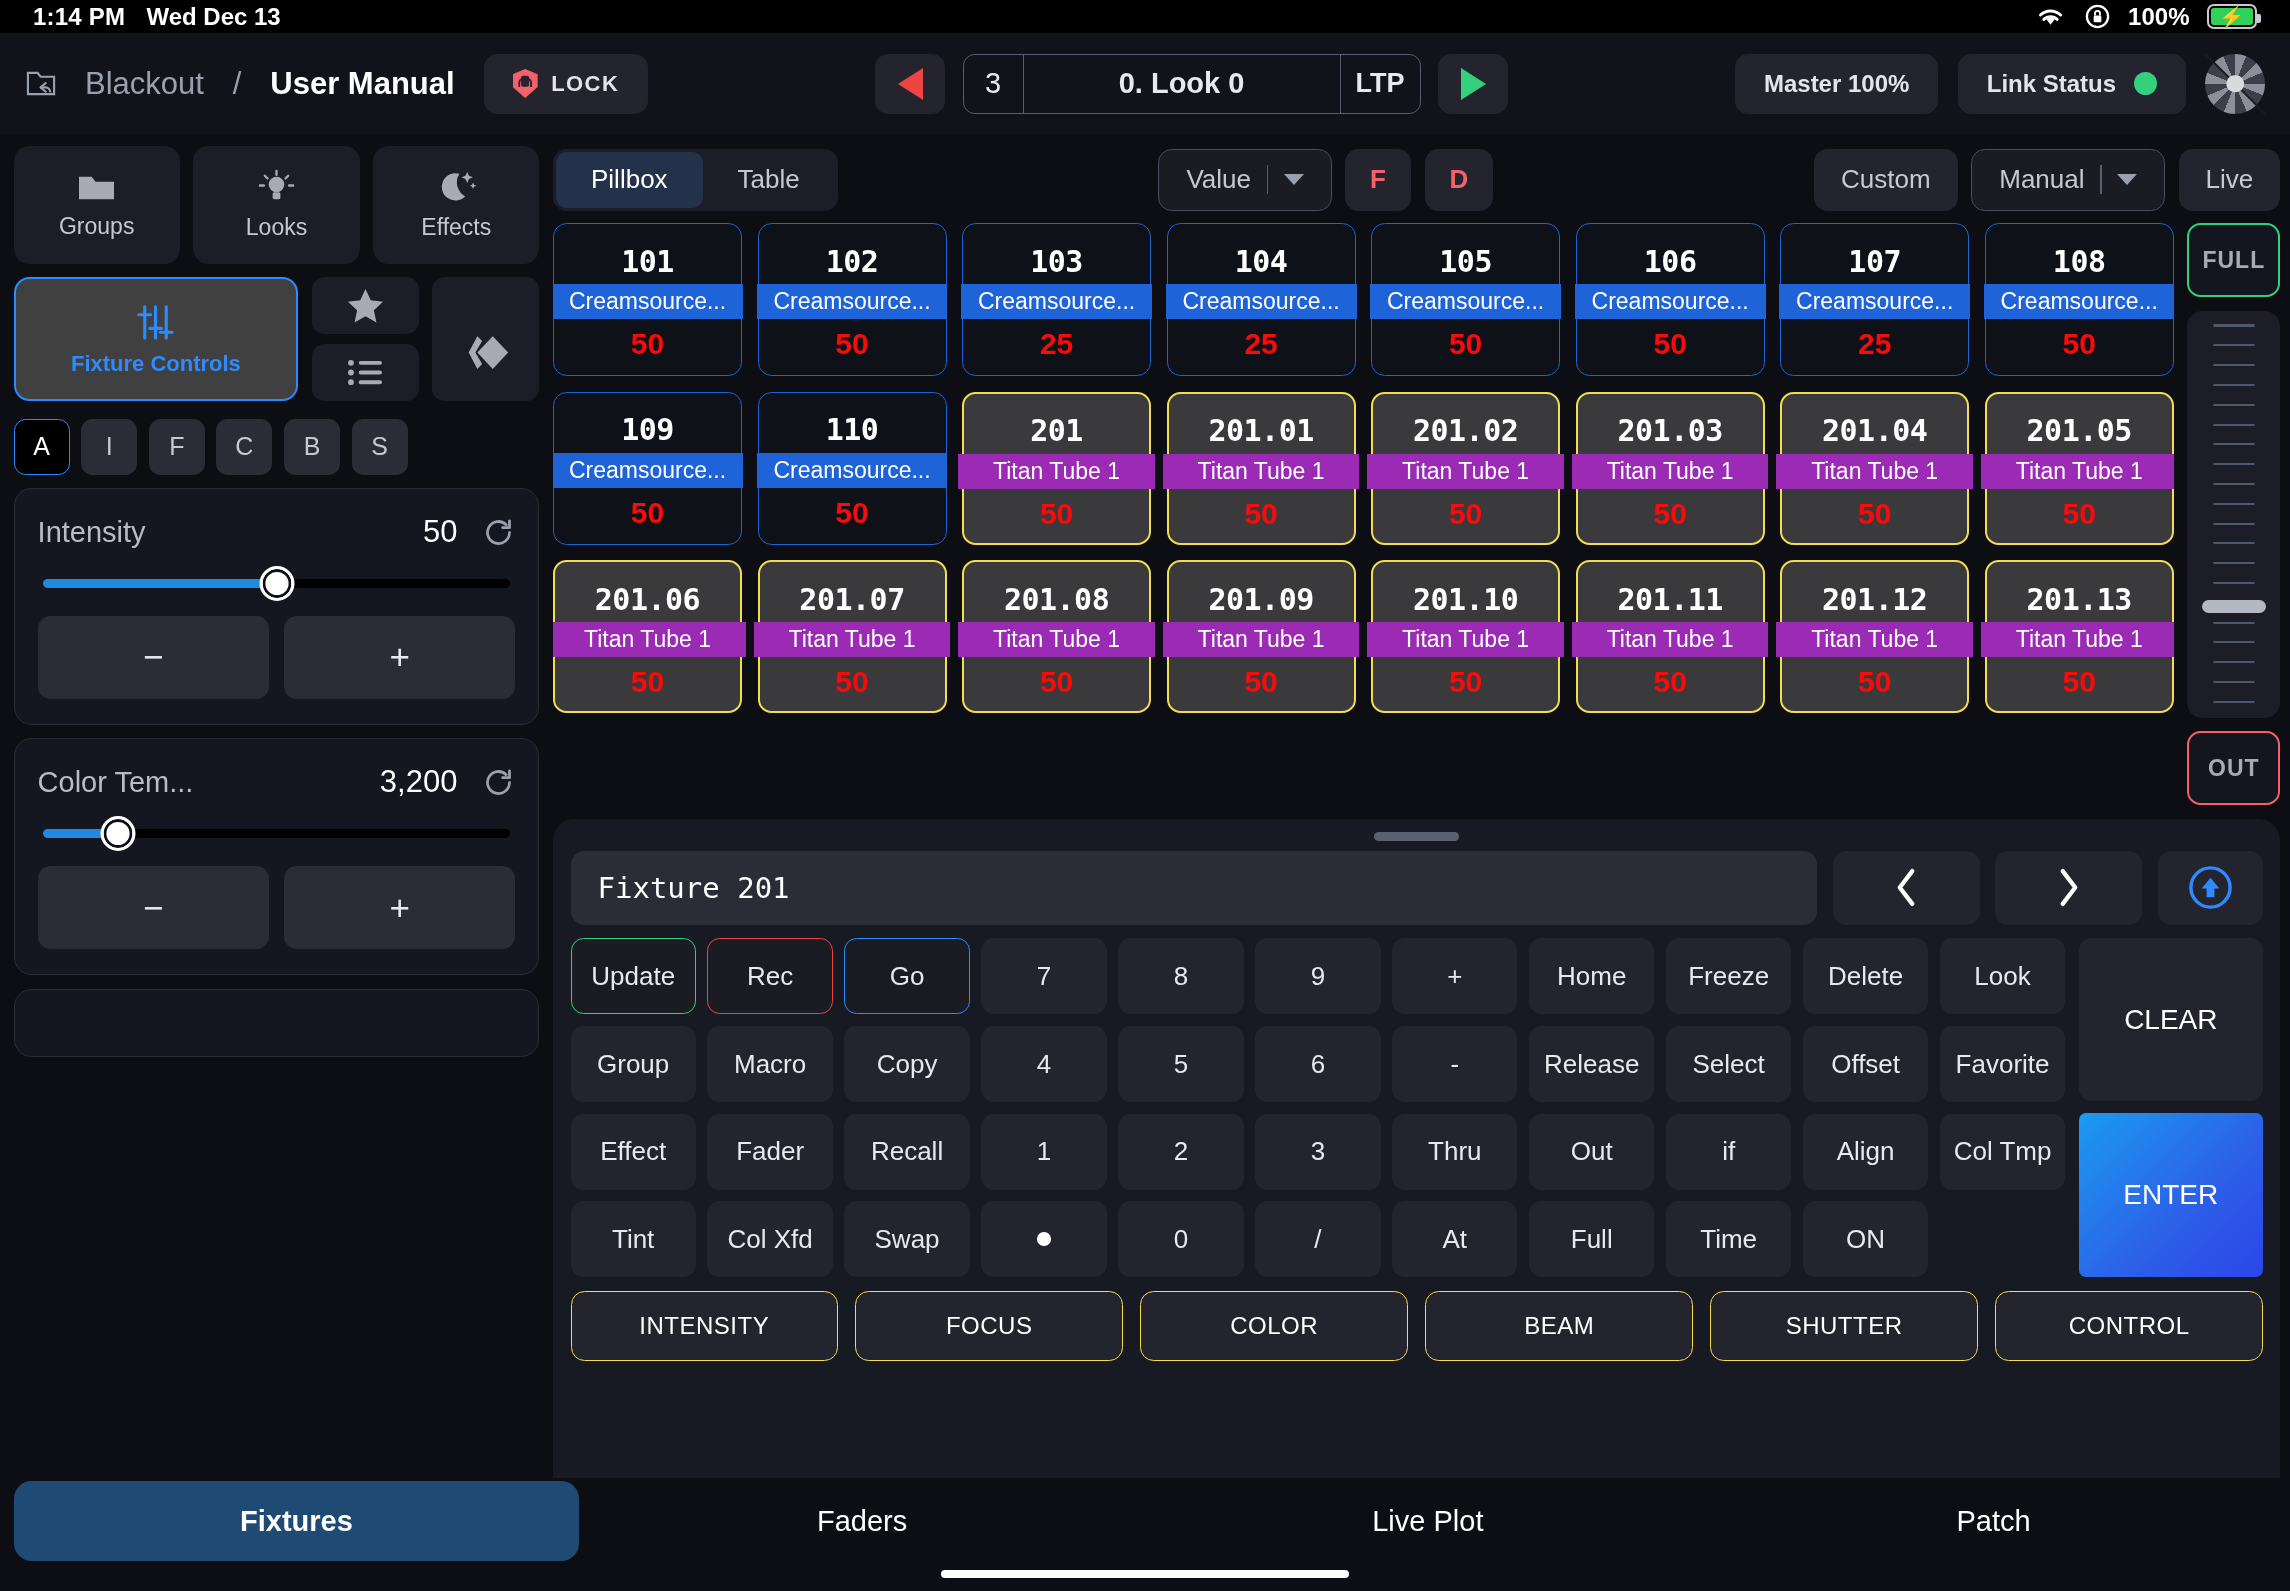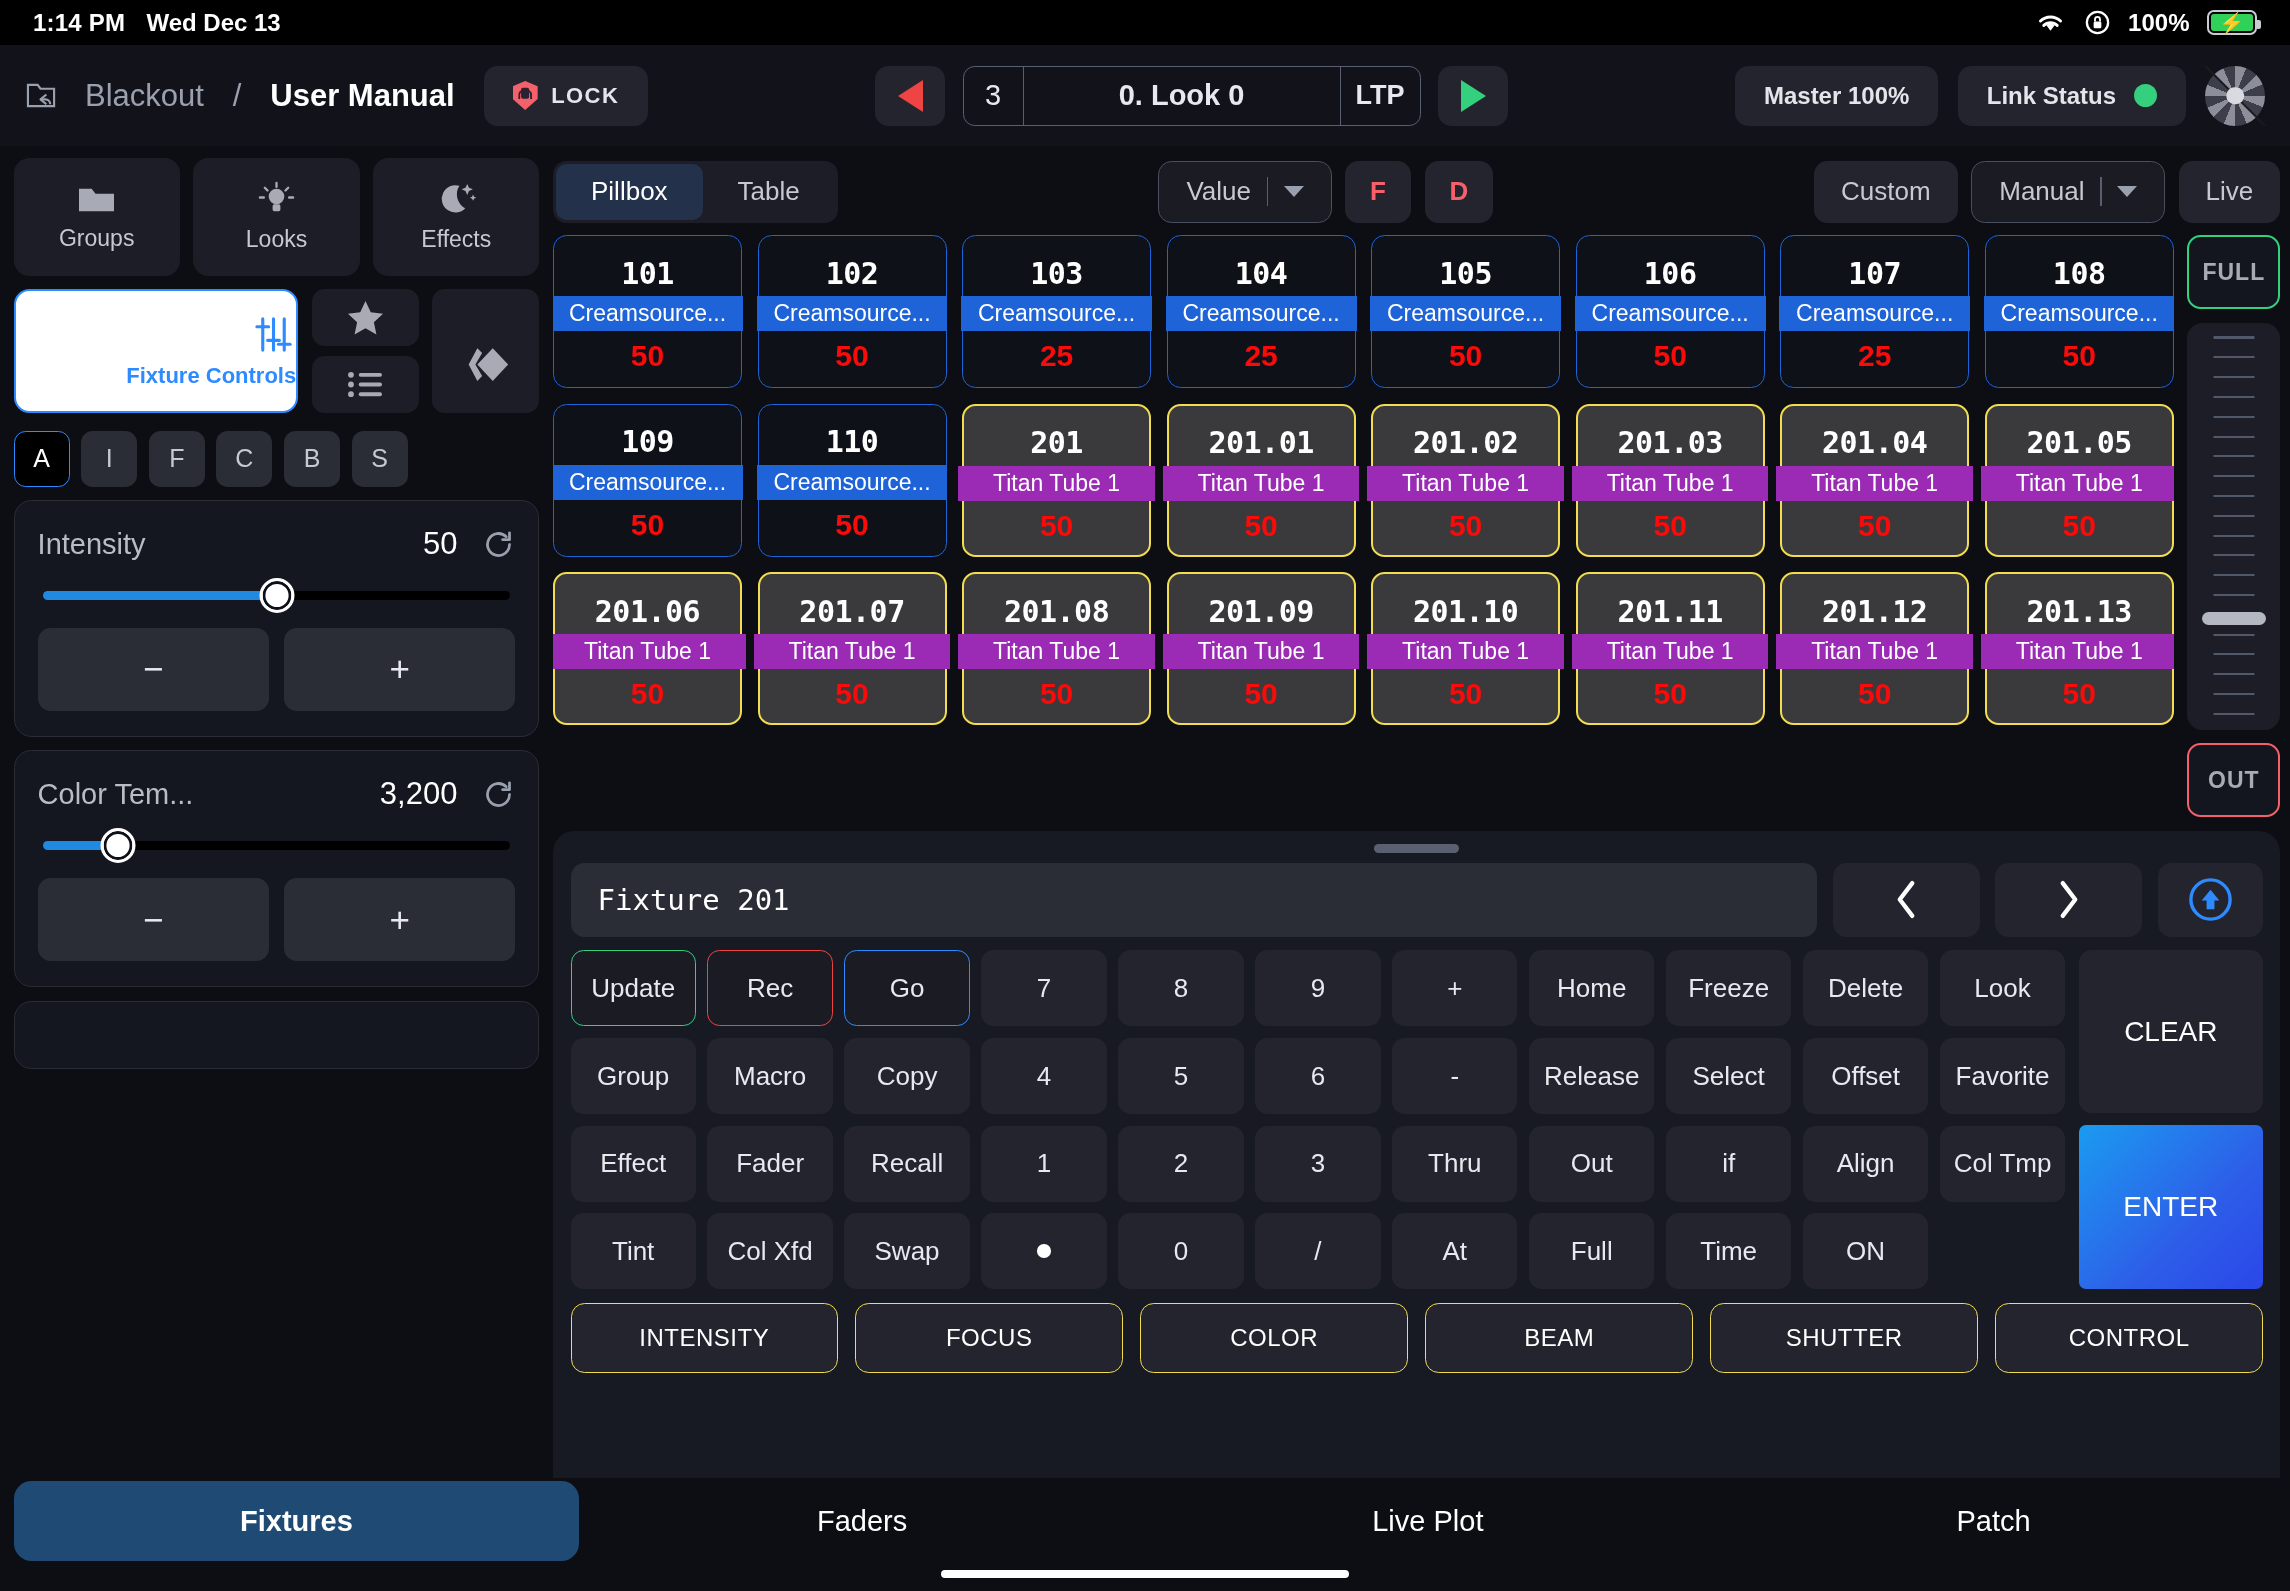--- a/index.html
+++ b/index.html
@@ -7,21 +7,21 @@
   body {
     background:#0d0e14;
     font-family:"Liberation Sans", sans-serif;
     color:#e8e9ee;
     overflow:hidden;
     position:relative;
   }
 
   
   #statusbar{
-    height:45px; background:#000; display:flex; align-items:center;
+    height:33px; background:#000; display:flex; align-items:center;
     padding:0 33px; font-size:24px; font-weight:600; color:#fff;
   }
   #statusbar .clock{ letter-spacing:0.2px; }
   #statusbar .date{ margin-left:21.3px; }
   #statusbar .right{ margin-left:auto; display:flex; align-items:center; gap:17.5px; }
   .batt-pct{ font-size:24px; font-weight:600; }
   .batt{
     width:50px;height:25px;border:2.4px solid #c9cbd2;border-radius:6.8px;
     position:relative; display:flex; align-items:center; padding:2.4px;
   }
@@ -89,22 +89,22 @@
   #main{display:flex;height:1591px;}
   #left{width:553px;padding:11.6px 13.6px 0 13.6px;display:flex;flex-direction:column;gap:13.6px;}
 
   .tile-row{display:flex;gap:13.6px;}
   .tile{flex:1;height:118px;background:#1c1d26;border-radius:15.5px;display:flex;
     flex-direction:column;align-items:center;justify-content:center;gap:9.7px;
     font-size:23px;color:#c7c9d1;}
   .tile svg{display:block;}
 
   .row2{display:flex;gap:13.6px;align-items:stretch;}
-  .fixctl{flex:1;height:124px;background:#ffffff;border:2.4px solid #2e8bff;border-radius:15.5px;
-    display:flex;flex-direction:column;align-items:flex-end;justify-content:center;gap:7.8px;
+  .fixctl{flex:1;height:124px;background:#404040;border:2.4px solid #2e8bff;border-radius:15.5px;
+    display:flex;flex-direction:column;align-items:center;justify-content:center;gap:7.8px;
     font-size:22px;font-weight:700;color:#2e8bff;}
   .sidecol{width:107px;display:flex;flex-direction:column;gap:9.7px;}
   .sbtn{flex:1;background:#1c1d26;border-radius:12.6px;display:flex;align-items:center;justify-content:center;}
   .diamond{width:107px;background:#1c1d26;border-radius:12.6px;display:flex;align-items:flex-end;
     justify-content:center;padding-bottom:25px;}
 
   .abc-row{display:flex;gap:11.6px;margin-top:3.9px;}
   .abc{width:56px;height:56px;background:#2a2c36;border-radius:11.6px;display:flex;
     align-items:center;justify-content:center;font-size:25px;color:#c7c9d1;}
   .abc.active{background:#000;border:1.9px solid #2e8bff;color:#fff;}

